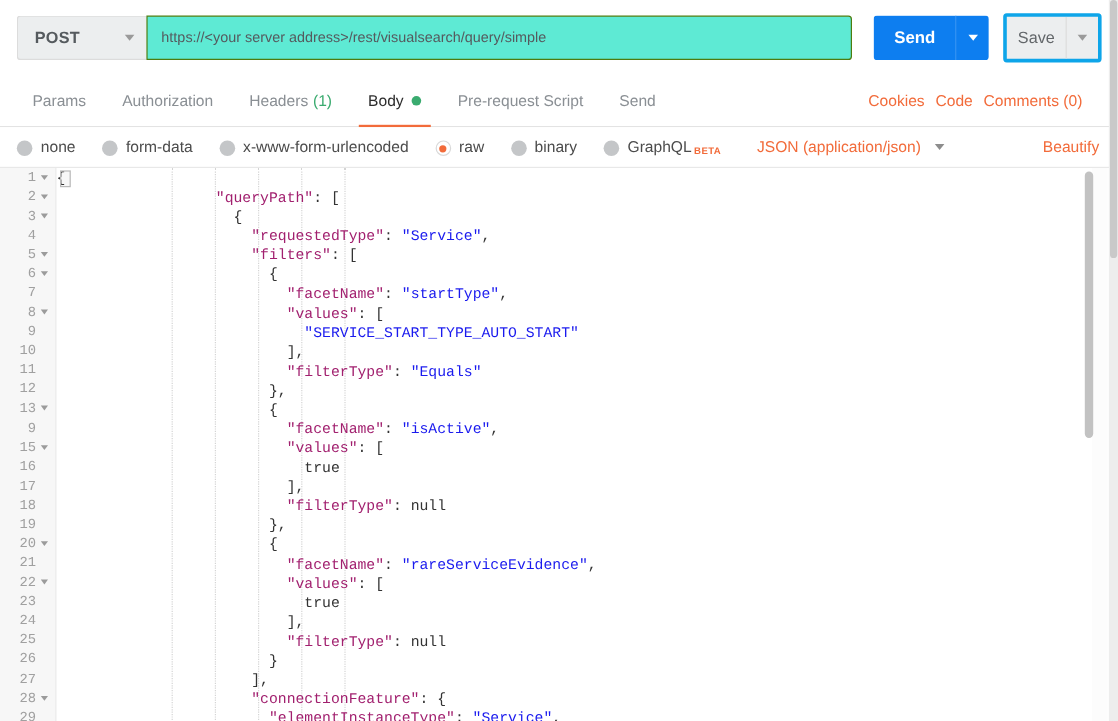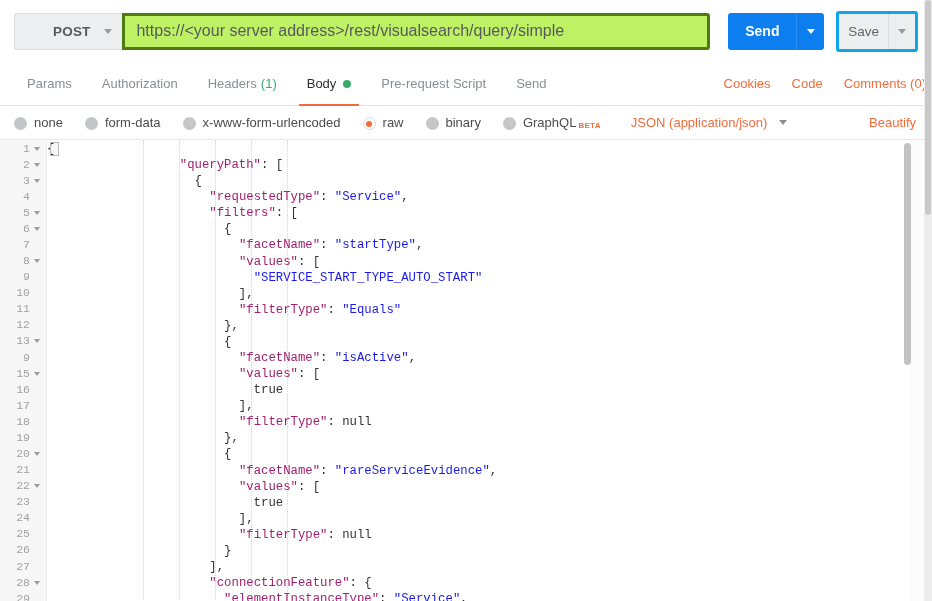--- a/index.html
+++ b/index.html
@@ -33,39 +33,38 @@
     align-items: center;
     justify-content: space-between;
     padding: 0 10px 0 14px;
     cursor: pointer;
   }
   .method-select .mlabel {
     font-size: 13.5px;
     color: #555a5e;
     font-weight: 600;
     letter-spacing: .2px;
-    margin-left: 24px;
   }
   .caret {
     width: 0; height: 0;
     border-left: 4.5px solid transparent;
     border-right: 4.5px solid transparent;
     border-top: 5px solid #9a9a9a;
   }
   .caret.light { border-top-color: #ffffff; }
   .url-input {
     flex: 0 0 auto;
     width: 588px; height: 37px;
-    background: #bef264;
-    border: 3px solid #4d7c0f;
+    background: #5eead4;
+    border: 1px solid #4d7c0f;
     border-radius: 0 3px 3px 0;
     display: flex;
     align-items: center;
     padding: 0 10px 0 11px;
-    font-size: 16px;
+    font-size: 12px;
     color: #555a5e;
     white-space: nowrap;
     overflow: hidden;
     cursor: text;
   }
   .send-group {
     display: flex;
     margin-left: 18px;
     border-radius: 3px;
     overflow: hidden;
@@ -141,22 +140,22 @@
   .greendot {
     width: 8px; height: 8px;
     border-radius: 50%;
     background: #3aab6f;
     margin-left: 7px;
   }
   .tabs-right {
     margin-left: auto;
     display: flex;
     align-items: center;
-    padding-right: 6px;
-    gap: 21px;
+    padding-right: 30px;
+    gap: 9px;
   }
   .tabs-right span {
     font-size: 13px;
     color: #f26b3a;
     cursor: pointer;
     white-space: nowrap;
   }
 
   
   .bodytype {

